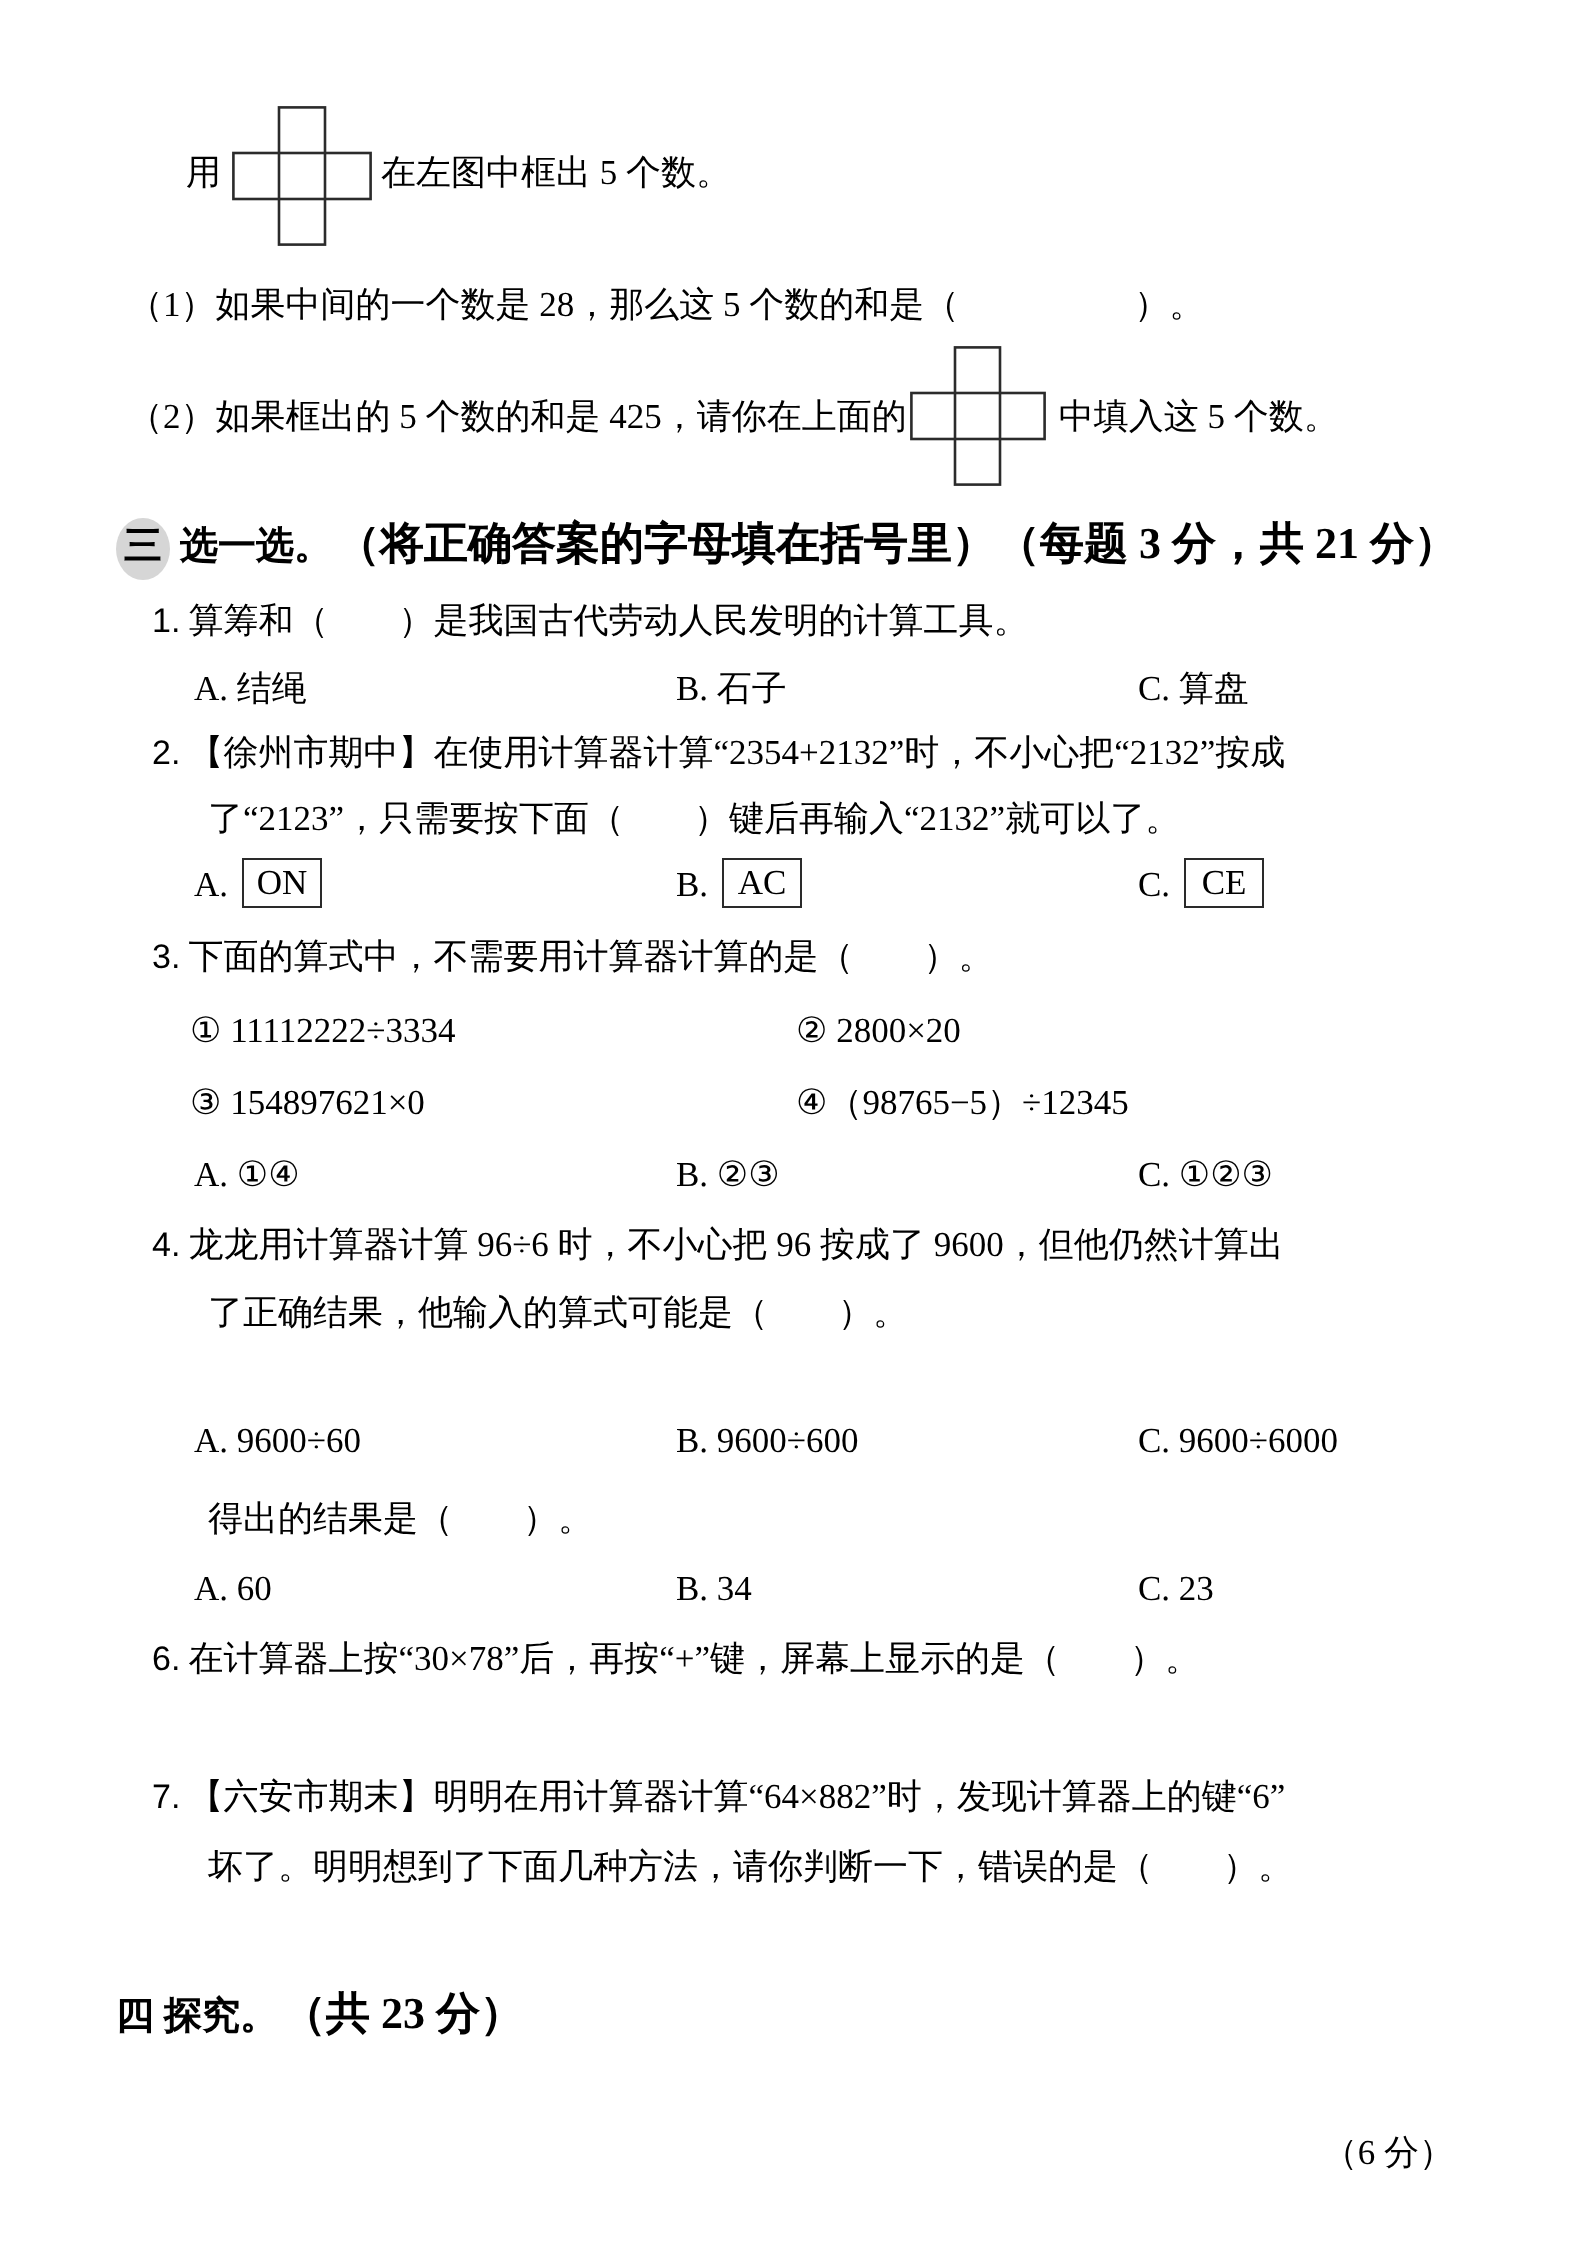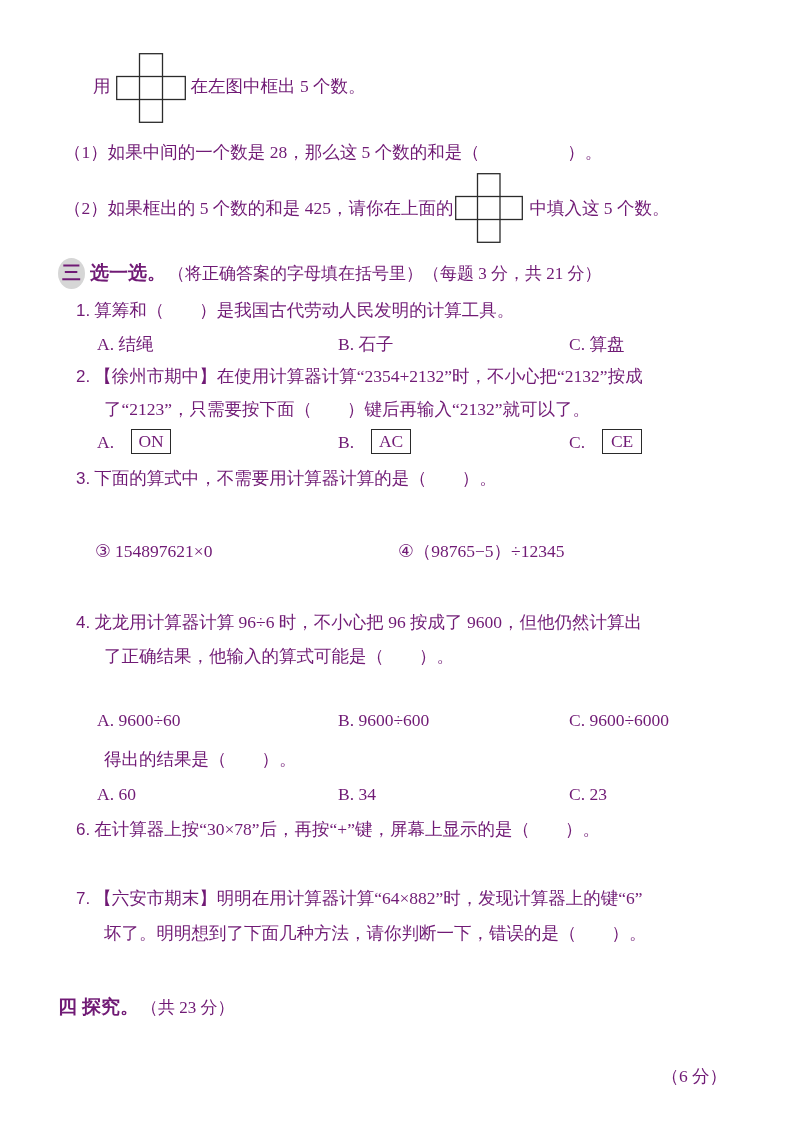--- a/index.html
+++ b/index.html
@@ -1,21 +1,21 @@
 <!DOCTYPE html>
 <html><head>
 <meta charset="utf-8">
 <style>
   html,body { margin:0; padding:0; background:#ffffff; }
   .page {
     position:relative;
     width:793px; height:1121px;
     background:#ffffff;
     overflow:hidden;
-    color:#701a75;
+    color:#000000;
     font-family:"Liberation Serif","DejaVu Serif","DejaVu Sans",serif;
     font-size:17.5px;
   }
   .line {
     position:absolute;
     height:24px; line-height:24px;
     white-space:nowrap;
   }
   
   .l-intro  { left:93px;  top:74px; }
@@ -69,30 +69,30 @@
   .badge-blob {
     display:inline-block;
     background:#d6d6d6;
     border-radius:50%;
     padding:1px 4px 2px 4px;
     margin-right:5px;
   }
   .badge-plain { display:inline-block; margin-right:5px; }
   .sec-title { margin-right:2px; }
   .sec-note {
-    font-weight:400; font-size:17px;
+    font-weight:700; font-size:22px;
     font-family:"Liberation Serif","DejaVu Serif",serif;
   }
   .keybox {
     display:inline-block;
     border:1.5px solid #2a2a2a;
     min-width:26px;
     height:23px; line-height:23px;
     padding:0 6px;
-    margin-left:17px;
+    margin-left:7px;
     text-align:center;
     vertical-align:bottom;
   }
   .cross-slot {
     display:inline-block;
     position:relative;
     width:80px; height:24px;
     vertical-align:bottom;
   }
   .cross-slot svg { position:absolute; }
@@ -144,23 +144,32 @@
   <div class="line l-q2b">了“2123”，只需要按下面（　　）键后再输入“2132”就可以了。</div>
   <div class="line l-q2o opts">
     <span class="opt oA"><span>A.</span><span class="keybox">ON</span></span>
     <span class="opt oB"><span>B.</span><span class="keybox">AC</span></span>
     <span class="opt oC"><span>C.</span><span class="keybox">CE</span></span>
   </div>
 
   <div class="line l-q3">
     <span class="qnum">3.</span><span>下面的算式中，不需要用计算器计算的是（　　）。</span>
   </div>
+  <div class="line l-e1 eqrow">
+    <span class="eq eL">① 11112222÷3334</span>
+    <span class="eq eR">② 2800×20</span>
+  </div>
   <div class="line l-e2 eqrow">
     <span class="eq eL">③ 154897621×0</span>
     <span class="eq eR">④（98765−5）÷12345</span>
+  </div>
+  <div class="line l-q3o opts">
+    <span class="opt oA">A. ①④</span>
+    <span class="opt oB">B. ②③</span>
+    <span class="opt oC">C. ①②③</span>
   </div>
 
   <div class="line l-q4a">
     <span class="qnum">4.</span><span>龙龙用计算器计算 96÷6 时，不小心把 96 按成了 9600，但他仍然计算出</span>
   </div>
   <div class="line l-q4b">了正确结果，他输入的算式可能是（　　）。</div>
   <div class="line l-q4o opts">
     <span class="opt oA">A. 9600÷60</span>
     <span class="opt oB">B. 9600÷600</span>
     <span class="opt oC">C. 9600÷6000</span>

